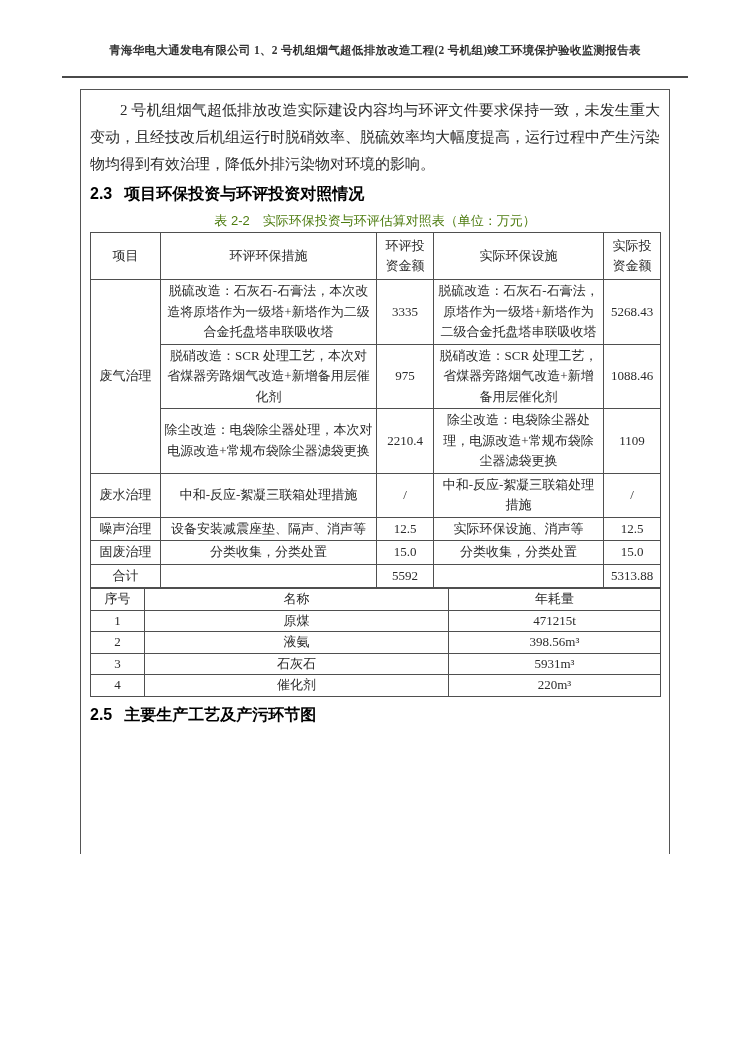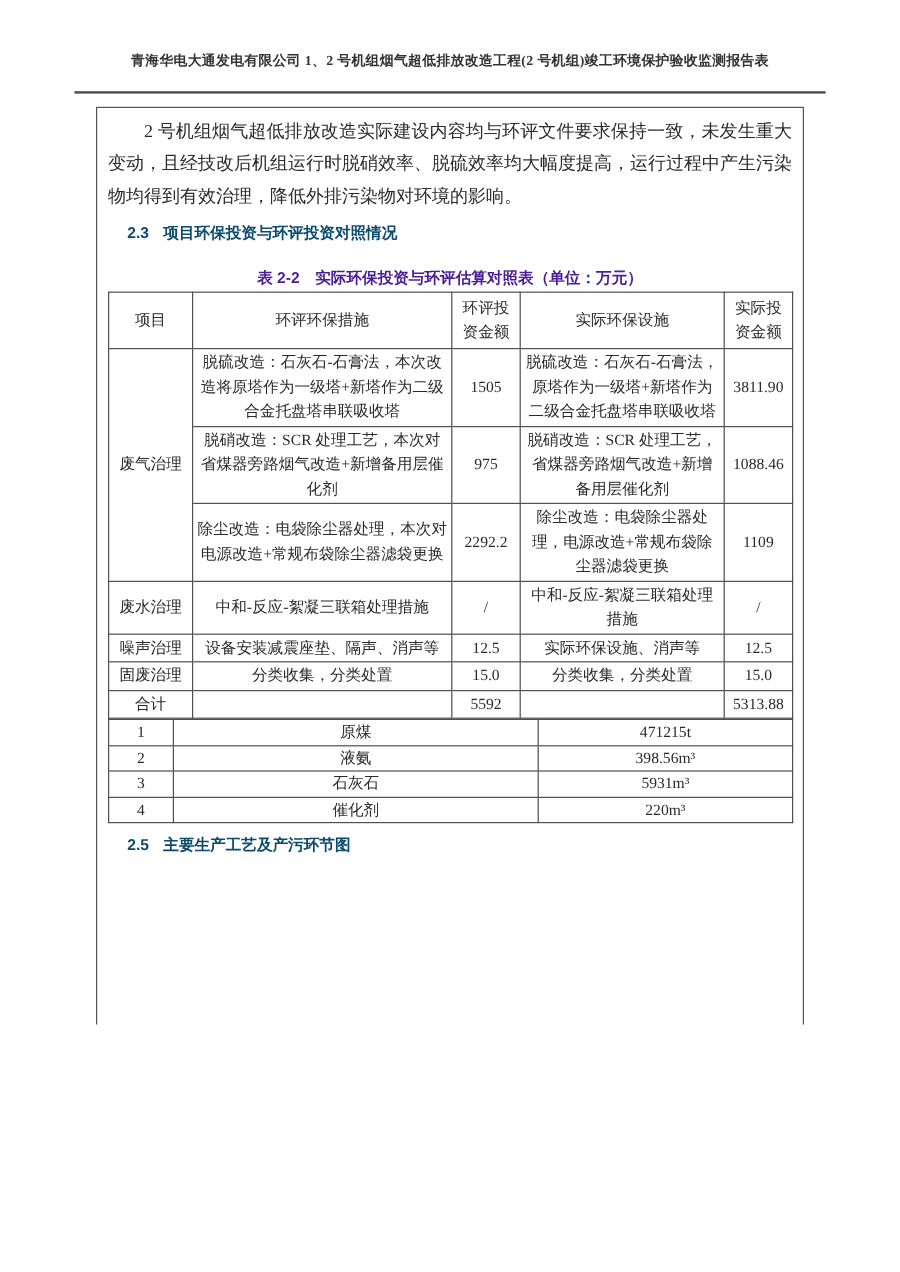--- a/index.html
+++ b/index.html
@@ -20,28 +20,28 @@
   .content-box {
     position:absolute; left:80px; top:89px; width:590px; height:840px;
     box-sizing:border-box; border:1.5px solid #555;
     padding:5px 9px 0 9px; overflow:hidden;
   }
   p.para {
     margin:2px 0; font-size:15px; line-height:27px;
     text-indent:2em; text-align:justify; color:#2a2a2a;
   }
   .sec-heading {
-    margin:2px 16px; font-size:13px; line-height:28px; font-weight:bold;
-    font-family:"Liberation Sans","DejaVu Sans",sans-serif; color:#0c4a6e;
+    margin:2px 0; font-size:16px; line-height:28px; font-weight:bold;
+    font-family:"Liberation Sans","DejaVu Sans",sans-serif; color:#000000;
   }
   .sec-heading .sec-num { margin-right:12px; }
   .tbl-caption {
-    margin:14px 0 1px 0; text-align:center; font-size:13px; line-height:20px;
-    font-weight:bold; font-family:"Liberation Sans","DejaVu Sans",sans-serif;
-    color:#4c1d95;
+    margin:3px 0 1px 0; text-align:center; font-size:13px; line-height:20px;
+    font-weight:normal; font-family:"Liberation Sans","DejaVu Sans",sans-serif;
+    color:#4d7c0f;
   }
   table.doc-table {
     border-collapse:collapse; table-layout:fixed; width:570px; margin:0 auto;
     font-size:13px; color:#2a2a2a;padding-left:20px;
   }
   table.doc-table th, table.doc-table td {
     border:1px solid #4f4f4f; text-align:center; vertical-align:middle;
     padding:1px 3px; line-height:20.5px; font-weight:normal;
     overflow:hidden; word-break:break-all;
   }
@@ -83,33 +83,33 @@
         <tr class="hdr">
           <th>项目</th>
           <th>环评环保措施</th>
           <th>环评投资金额</th>
           <th>实际环保设施</th>
           <th>实际投资金额</th>
         </tr>
         <tr>
           <td rowspan="3">废气治理</td>
           <td>脱硫改造：石灰石-石膏法，本次改造将原塔作为一级塔+新塔作为二级合金托盘塔串联吸收塔</td>
-          <td>1505</td>
+          <td>3335</td>
           <td>脱硫改造：石灰石-石膏法，原塔作为一级塔+新塔作为二级合金托盘塔串联吸收塔</td>
-          <td>3811.90</td>
+          <td>5268.43</td>
         </tr>
         <tr>
           <td>脱硝改造：SCR 处理工艺，本次对省煤器旁路烟气改造+新增备用层催化剂</td>
           <td>975</td>
           <td>脱硝改造：SCR 处理工艺，省煤器旁路烟气改造+新增备用层催化剂</td>
           <td>1088.46</td>
         </tr>
         <tr>
           <td>除尘改造：电袋除尘器处理，本次对电源改造+常规布袋除尘器滤袋更换</td>
-          <td>2292.2</td>
+          <td>2210.4</td>
           <td>除尘改造：电袋除尘器处理，电源改造+常规布袋除尘器滤袋更换</td>
           <td>1109</td>
         </tr>
         <tr>
           <td>废水治理</td>
           <td>中和-反应-絮凝三联箱处理措施</td>
           <td>/</td>
           <td>中和-反应-絮凝三联箱处理措施</td>
           <td>/</td>
         </tr>
@@ -141,20 +141,25 @@
 
 
     <table class="doc-table t23">
       <colgroup>
         <col style="width:54px">
           <col style="width:304px">
           <col style="width:212px">
       </colgroup>
       <tbody>
         <tr>
+          <th>序号</th>
+          <th>名称</th>
+          <th>年耗量</th>
+        </tr>
+        <tr>
           <td>1</td>
           <td>原煤</td>
           <td>471215t</td>
         </tr>
         <tr>
           <td>2</td>
           <td>液氨</td>
           <td>398.56m³</td>
         </tr>
         <tr>

